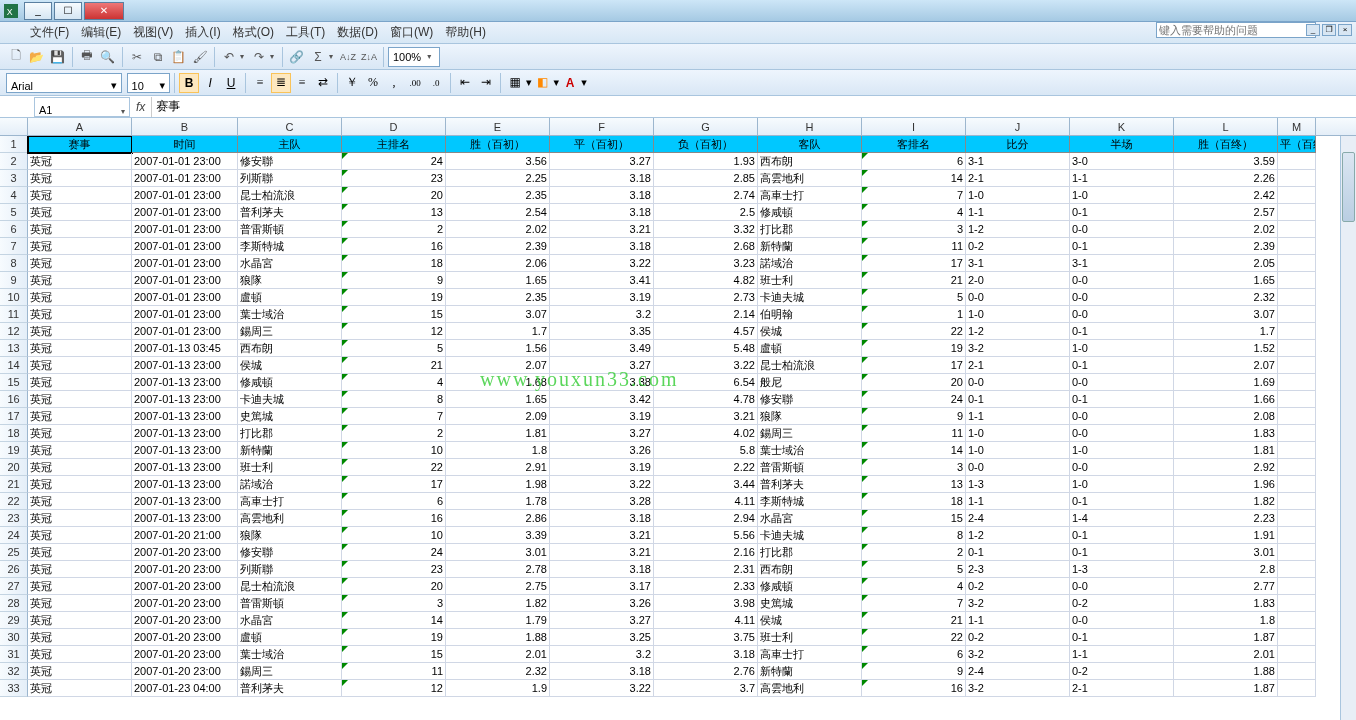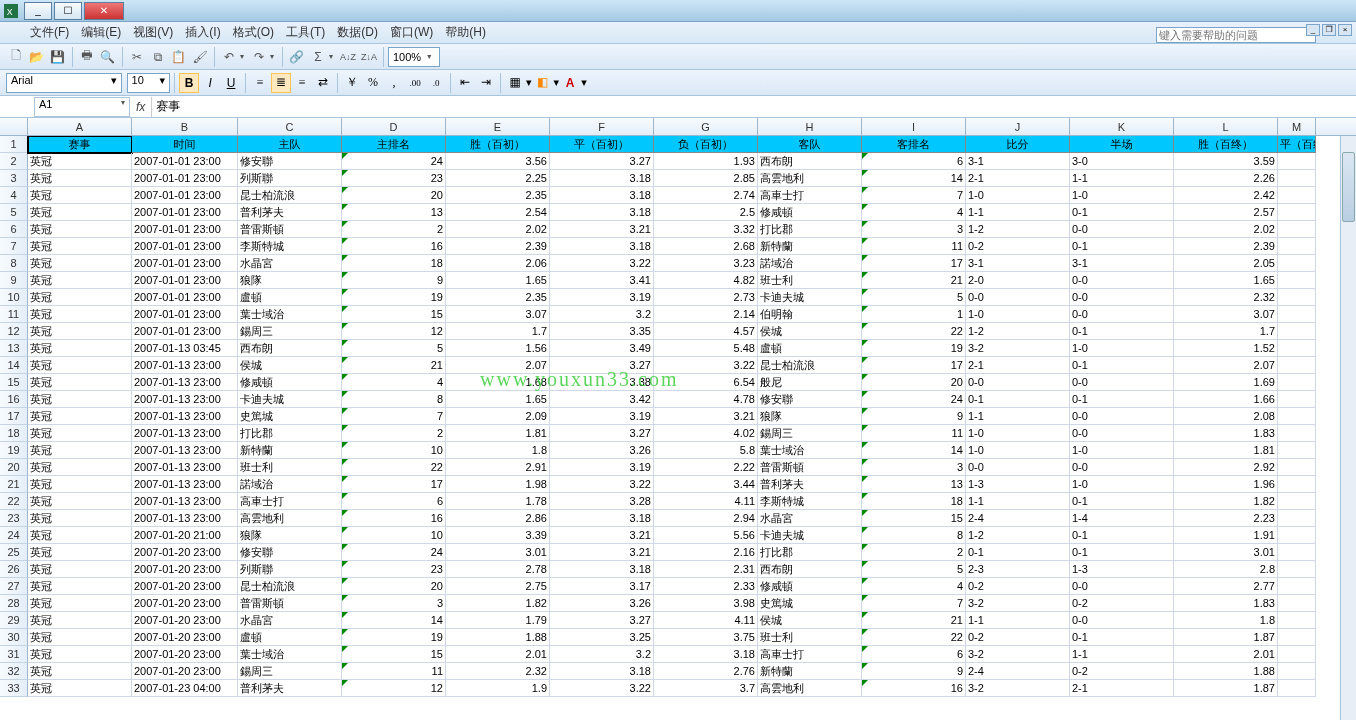--- a/index.html
+++ b/index.html
@@ -2,37 +2,37 @@
 <html><head>
 <meta charset="utf-8">
 <style>
 * { box-sizing: border-box; margin: 0; padding: 0; font-family: "Microsoft YaHei", Tahoma, Arial, sans-serif; }
 body { background: #fff; overflow: hidden; width: 1356px; height: 720px; font-size: 11px; }
 .titlebar { height: 22px; background: linear-gradient(#cde6f7,#a5c9e3); display: flex; align-items: center; padding: 0 4px; border-bottom: 1px solid #7ba4c9; }
 .titlebar .icon { width: 14px; height: 14px; margin-right: 4px; }
 .titlebar .title { flex: 1; color: #333; font-size: 12px; }
 .titlebar .wbtn { width: 28px; height: 18px; border: 1px solid #5a7fa0; margin-left: 2px; display: flex; align-items: center; justify-content: center; background: linear-gradient(#f7fbfe,#d5e6f3); font-size: 10px; }
 .titlebar .wbtn.close { background: linear-gradient(#e77,#c33); color: #fff; width: 40px; }
-.menubar { height: 22px; background: linear-gradient(#eaf2fb,#d7e7f5); border-bottom: 1px solid #a9c5de; display: flex; align-items: flex-end; padding-left: 24px; }
+.menubar { height: 22px; background: linear-gradient(#eaf2fb,#d7e7f5); border-bottom: 1px solid #a9c5de; display: flex; align-items: flex-start; padding-left: 24px; }
 .menubar .mi { padding: 2px 6px; font-size: 12px; color: #333; }
 .helpbox { margin-left: auto; margin-right: 40px; }
 .helpbox input { width: 160px; height: 16px; font-size: 11px; border: 1px solid #7ba4c9; padding: 0 2px; }
 .toolbar { height: 26px; background: linear-gradient(#eef5fd,#d9e7f5); border-bottom: 1px solid #a9c5de; display: flex; align-items: center; padding-left: 6px; gap: 1px; }
 .toolbar .sep { width: 1px; height: 20px; background: #a9c5de; margin: 0 3px; }
 .toolbar .tbtn { width: 20px; height: 20px; border: 1px solid transparent; display: flex; align-items: center; justify-content: center; font-size: 12px; color: #555; }
 .toolbar .drop { width: 8px; font-size: 8px; color: #555; }
 .fmtbar { height: 26px; background: linear-gradient(#eef5fd,#d9e7f5); border-bottom: 1px solid #a9c5de; display: flex; align-items: center; padding-left: 6px; gap: 1px; }
 .fmtbar select, .fmtbar .combo { height: 20px; font-size: 11px; border: 1px solid #7ba4c9; background: #fff; }
-.fmtbar .combo { display: inline-flex; align-items: flex-start; padding: 0 4px; }
+.fmtbar .combo { display: inline-flex; align-items: flex-end; padding: 0 4px; }
 .fmtbar .combo .cval { min-width: 100px; }
 .fmtbar .sep { width: 1px; height: 20px; background: #a9c5de; margin: 0 3px; }
 .fmtbar .fbtn { width: 20px; height: 20px; border: 1px solid transparent; display: flex; align-items: center; justify-content: center; font-size: 12px; font-family: "Times New Roman"; }
 .fmtbar .fbtn.active { border-color: #f9c35a; background: #fde8c0; }
 .namebox-row { height: 22px; display: flex; align-items: center; border-bottom: 1px solid #a9c5de; background: #fff; }
-.namebox { width: 96px; height: 20px; border: 1px solid #a9c5de; margin-left: 34px; padding: 0 4px; font-size: 11px; display: flex; align-items: flex-start; }
+.namebox { width: 96px; height: 20px; border: 1px solid #a9c5de; margin-left: 34px; padding: 0 4px; font-size: 11px; display: flex; align-items: flex-end; }
 .namebox .nval { flex: 1; }
 .namebox .ndrop { font-size: 8px; color: #555; }
 .fx { margin: 0 6px; font-style: italic; font-size: 12px; color: #444; }
 .formula { flex: 1; height: 20px; border-left: 1px solid #ccc; padding: 0 4px; font-size: 12px; display: flex; align-items: center; }
 .grid { position: relative; height: 602px; overflow: hidden; }
 .colhdr { display: flex; height: 18px; background: linear-gradient(#f7fbfe,#e4eef8); border-bottom: 1px solid #9cb6ce; }
 .rowhdr-corner { width: 28px; border-right: 1px solid #9cb6ce; background: linear-gradient(#f7fbfe,#e4eef8); }
 .ch { border-right: 1px solid #9cb6ce; text-align: center; font-size: 11px; color: #333; line-height: 18px; }
 .rows { overflow: auto; height: 584px; }
 .row { display: flex; height: 17px; }

